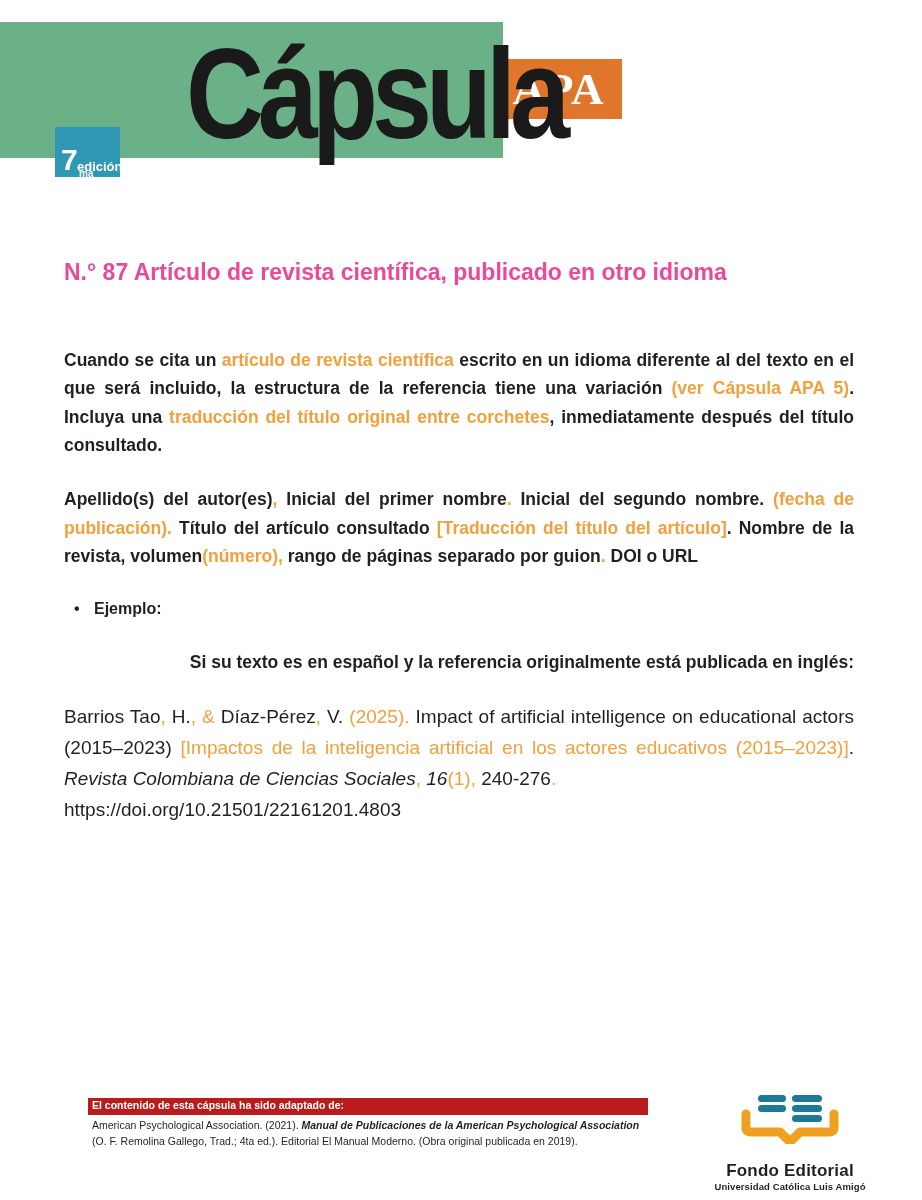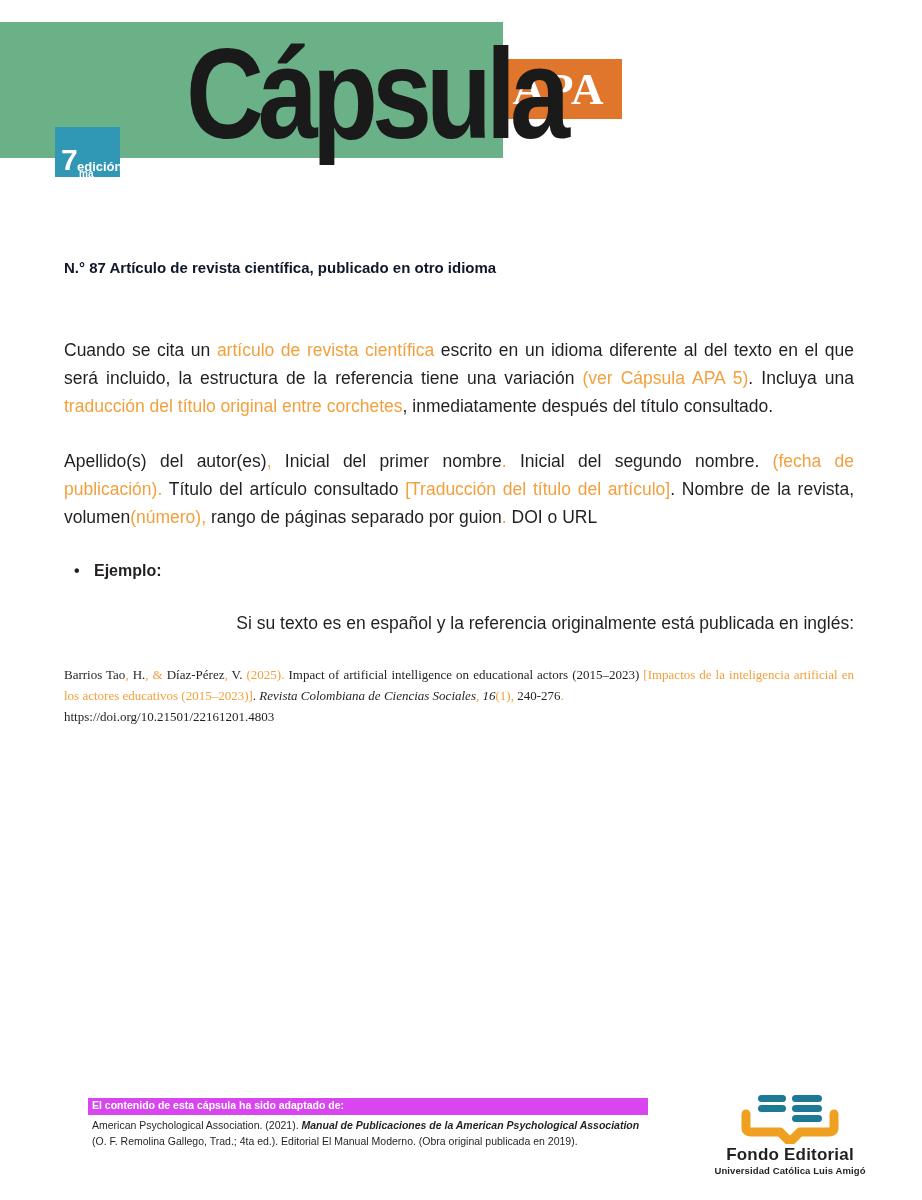--- a/index.html
+++ b/index.html
@@ -106,33 +106,34 @@
   }
 
   
   .content {
     position: absolute;
     left: 64px;
     top: 258px;
     width: 790px;
   }
   .doc-title {
-    color: #0f172a;
-    font-size: 15px;
+    color: #ec4899;
+    font-size: 23px;
     font-weight: bold;
     line-height: 1.3;
     margin: 0 0 58px 0;
     font-family: "Liberation Sans", sans-serif;
   }
   p.body-text {
     font-size: 17.5px;
     line-height: 1.62;
     margin: 0 0 26px 0;
     text-align: justify;
     color: #231f20;
+    font-weight: bold;
   }
   p.body-text.bold {
     font-weight: bold;
   }
   p.body-text.nojustify {
     text-align: right;
   }
   .accent {
     color: #F2A03D;
   }
@@ -144,46 +145,45 @@
     padding-left: 30px;
     position: relative;
   }
   .bullet-line::before {
     content: "\2022";
     position: absolute;
     left: 10px;
     top: 0;
   }
   .ref-block {
-    font-size: 13px;
+    font-size: 19px;
     line-height: 1.62;
     text-align: justify;
     margin: 0;
-    font-family: Liberation Serif, serif;
   }
   .ref-block .ital {
     font-style: italic;
   }
 
   
   .footer {
     position: absolute;
     left: 0;
     bottom: 0;
     width: 922px;
     height: 110px;
   }
   .footer-attrib {
     position: absolute;
     left: 88px;
     top: 8px;
     width: 560px;
   }
   .footer-bar {
-    background: #d946ef;
+    background: #b91c1c;
     color: #ffffff;
     font-size: 10.5px;
     font-weight: bold;
     padding: 2px 4px 3px 4px;
     line-height: 1.1;
     font-family: "Liberation Sans", sans-serif;
   }
   .footer-ref {
     font-size: 10.5px;
     line-height: 1.55;
@@ -208,21 +208,21 @@
     height: 52px;
     margin: 0 auto;
     display: block;
   }
   .fondo-title {
     font-size: 17px;
     font-weight: bold;
     color: #231f20;
     letter-spacing: 0.2px;
     line-height: 1.1;
-    margin-top: 2px;
+    margin-top: 18px;
     font-family: "Liberation Sans", sans-serif;
   }
   .fondo-sub {
     font-size: 9.5px;
     font-weight: bold;
     color: #231f20;
     letter-spacing: 0.1px;
     line-height: 1.2;
     font-family: "Liberation Sans", sans-serif;
   }

